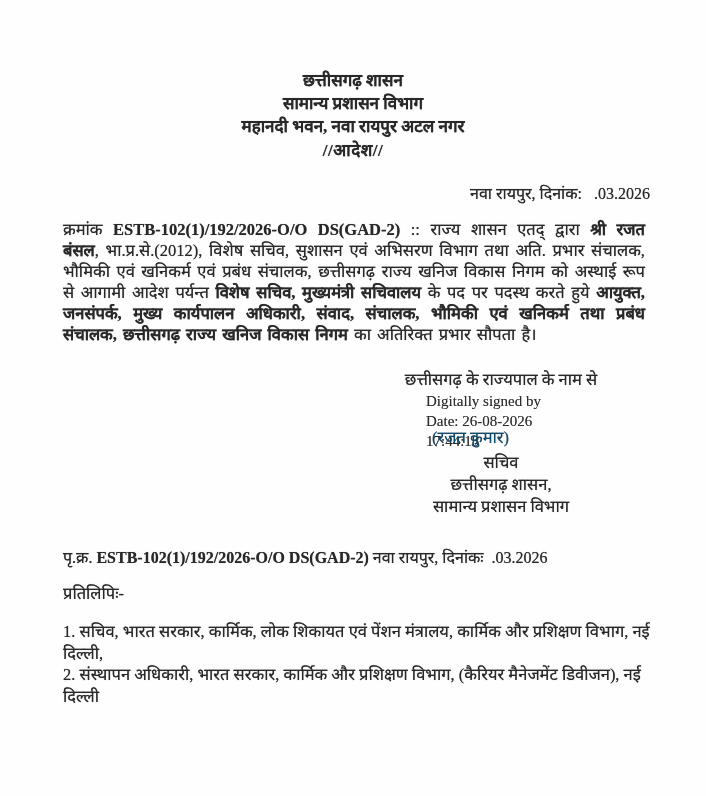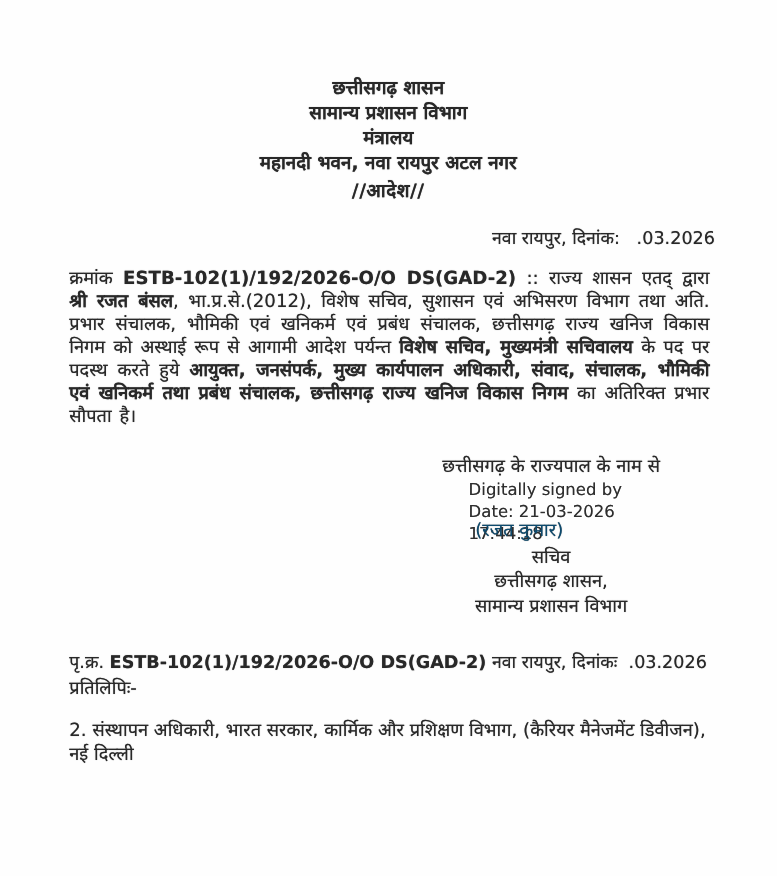--- a/index.html
+++ b/index.html
@@ -2,77 +2,77 @@
 <html><head>
 <meta charset="utf-8">
 <style>
   html,body{margin:0;padding:0;}
   .page{
     width:706px;height:796px;background:#fefefe;overflow:hidden;position:relative;
     font-family:"DejaVu Sans","Liberation Sans",sans-serif;
     color:#282828;
     text-shadow:0 0 0.7px rgba(60,60,60,0.75);
   }
-  .clipwrap{position:absolute;top:0;left:0;right:0;height:772px;overflow:hidden;}
+  .clipwrap{position:absolute;top:0;left:0;right:0;height:772px;overflow:hidden;font-family:Liberation Serif, serif;}
   .b{font-weight:bold;}
   .doc-header{padding-top:69px;text-align:center;font-size:17px;line-height:23px;}
   .order-marker{text-align:center;font-size:17px;letter-spacing:0.5px;}
   .date-line{text-align:right;padding-right:56px;margin-top:21px;font-size:16px;}
   .order-para{margin:15px 61px 0 63px;text-align:justify;font-size:16.5px;line-height:21px;word-spacing:2px;}
   .sig-block{margin:24px 0 0 346px;width:310px;text-align:center;font-size:16.5px;line-height:22px;}
   .digi{
     text-align:left;padding-left:80px;font-size:15px;line-height:20px;
     color:#2e2e2e;text-shadow:0 0 0.4px rgba(60,60,60,0.6);
   }
   .overlap-row{position:relative;height:21px;}
   .digi-time{display:inline-block;}
   .signer-name{
     position:absolute;left:6px;top:-3px;font-size:16.5px;color:#0c4a6e;
     text-shadow:0 0 0.7px rgba(60,60,60,0.75);white-space:nowrap;
   }
   .endorse{margin:30px 55px 0 63px;font-size:16px;line-height:20px;}
-  .copy-label{margin:1px 63px 0;font-size:16.5px;}
+  .copy-label{margin:13px 63px 0;font-size:16.5px;}
   .copy-list{margin:17px 52px 0 63px;font-size:16.5px;line-height:21.5px;}
   .copy-item{margin:0;}
 </style>
 </head>
 <body>
 
 <div class="page">
   <div class="clipwrap">
 
     <header class="doc-header">
       <div class="b">छत्तीसगढ़ शासन</div>
       <div class="b">सामान्य प्रशासन विभाग</div>
-      <div class="b">मंत्रालय</div>
       <div class="b">महानदी भवन, नवा रायपुर अटल नगर</div>
     </header>
 
     <div class="order-marker b">//आदेश//</div>
 
     <div class="date-line">नवा रायपुर, दिनांक:&nbsp;&nbsp;&nbsp;.03.2026</div>
 
     <p class="order-para"><span>क्रमांक </span><span class="b">ESTB-102(1)/192/2026-O/O DS(GAD-2)</span><span> :: राज्य शासन एतद् द्वारा </span><span class="b">श्री रजत बंसल</span><span>, भा.प्र.से.(2012), विशेष सचिव, सुशासन एवं अभिसरण विभाग तथा अति. प्रभार संचालक, भौमिकी एवं खनिकर्म एवं प्रबंध संचालक, छत्तीसगढ़ राज्य खनिज विकास निगम को अस्थाई रूप से आगामी आदेश पर्यन्त </span><span class="b">विशेष सचिव, मुख्यमंत्री सचिवालय</span><span> के पद पर पदस्थ करते हुये </span><span class="b">आयुक्त, जनसंपर्क, मुख्य कार्यपालन अधिकारी, संवाद, संचालक, भौमिकी एवं खनिकर्म तथा प्रबंध संचालक, छत्तीसगढ़ राज्य खनिज विकास निगम</span><span> का अतिरिक्त प्रभार सौपता है।</span></p>
 
     <div class="sig-block">
       <div>छत्तीसगढ़ के राज्यपाल के नाम से</div>
       <div class="digi">
         <div>Digitally signed by</div>
-        <div>Date: 21-03-2026</div>
+        <div>Date: 26-08-2026</div>
         <div class="overlap-row">
           <span class="digi-time">17:44:18</span>
           <span class="signer-name">(रजत कुमार)</span>
         </div>
       </div>
       <div>सचिव</div>
       <div>छत्तीसगढ़ शासन,</div>
       <div>सामान्य प्रशासन विभाग</div>
     </div>
 
     <div class="endorse"><span>पृ.क्र. </span><span class="b">ESTB-102(1)/192/2026-O/O DS(GAD-2)</span><span> नवा रायपुर, दिनांकः&nbsp;&nbsp;.03.2026</span></div>
     <div class="copy-label">प्रतिलिपिः-</div>
 
     <div class="copy-list">
+        <div class="copy-item">1. सचिव, भारत सरकार, कार्मिक, लोक शिकायत एवं पेंशन मंत्रालय, कार्मिक और प्रशिक्षण विभाग, नई दिल्ली,</div>
         <div class="copy-item">2. संस्थापन अधिकारी, भारत सरकार, कार्मिक और प्रशिक्षण विभाग, (कैरियर मैनेजमेंट डिवीजन), नई दिल्ली</div>
       </div>
 
   </div>
 </div>
 
 </body></html>

